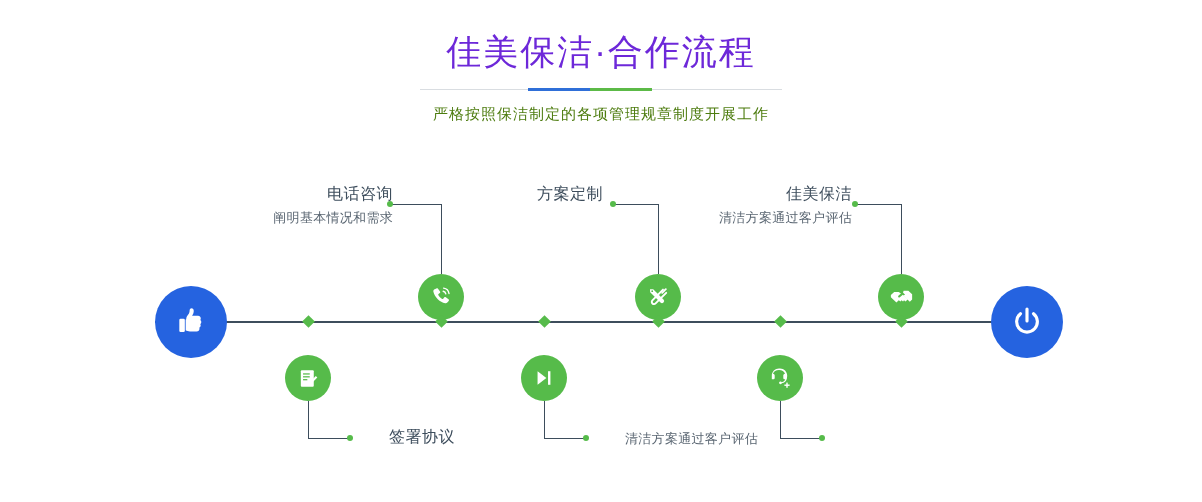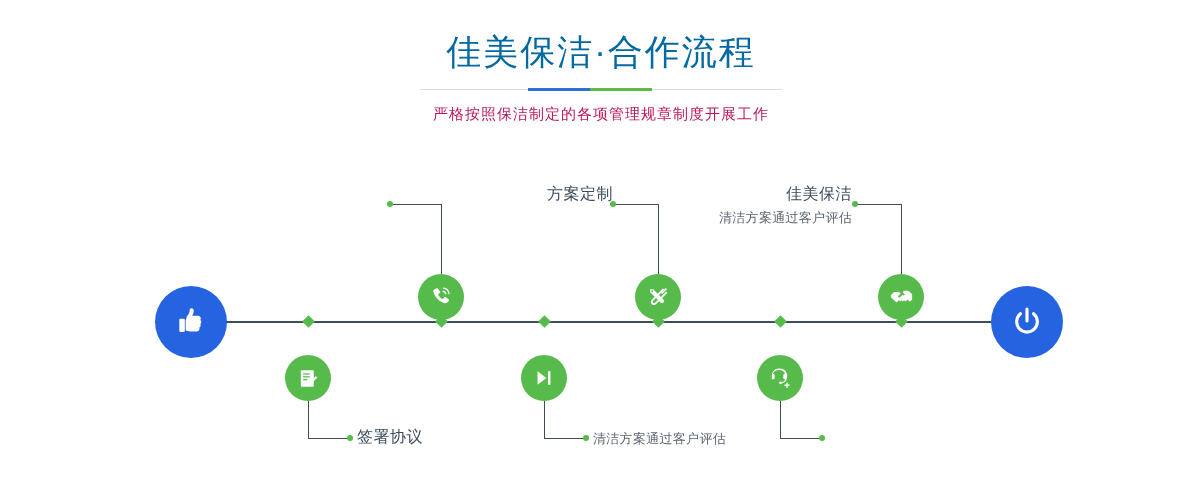--- a/index.html
+++ b/index.html
@@ -22,21 +22,21 @@
   
   .header {
     position: absolute;
     top: 28px;
     left: 0;
     width: 1202px;
     text-align: center;
   }
   .title {
     font-size: 35px;
-    color: #0369a1;
+    color: #6d28d9;
     letter-spacing: 2px;
     font-weight: normal;
     line-height: 48px;
     margin: 0;
   }
   .rule-wrap {
     position: relative;
     width: 362px;
     height: 3px;
     margin: 12px auto 0 auto;
@@ -61,21 +61,21 @@
     position: absolute;
     left: 170px;
     top: 0;
     width: 62px;
     height: 3px;
     background: #5cba47;
   }
   .subtitle {
     margin: 14px 0 0 0;
     font-size: 15px;
-    color: #be185d;
+    color: #4d7c0f;
     letter-spacing: 1px;
   }
 
   
   .timeline {
     position: absolute;
     left: 0;
     top: 150px;
     width: 1202px;
     height: 352px;
@@ -150,21 +150,21 @@
     letter-spacing: 0.5px;
   }
   .label .lbl-desc {
     font-size: 13px;
     color: #5a6672;
     line-height: 20px;
     margin-top: 3px;
     letter-spacing: 0.3px;
   }
   .label.above { text-align: left; }
-  .label.below { text-align: left; }
+  .label.below { text-align: left; margin-left: 32px; }
 </style>
 </head>
 <body>
 
 <div class="page">
 
   <div class="header">
     <h1 class="title">佳美保洁·合作流程</h1>
     <div class="rule-wrap">
       <div class="rule-base"></div>
@@ -202,20 +202,24 @@
           <path d="M7.4 3.6c.5-.4 1.2-.3 1.6.2l2 2.7c.4.5.3 1.2-.2 1.6l-1.3 1c-.3.2-.4.6-.2.9.9 1.7 2.3 3.1 4 4 .3.2.7.1.9-.2l1-1.3c.4-.5 1.1-.6 1.6-.2l2.7 2c.5.4.6 1.1.2 1.6l-1.4 1.7c-.5.6-1.3.9-2.1.7-2.7-.6-5.3-2-7.4-4.1S5 9.4 4.4 6.7c-.2-.8.1-1.6.7-2.1l2.3-1z"></path>
           <path d="M14.6 3.1c2.8.4 5 2.6 5.4 5.4" stroke="#ffffff" stroke-width="1.4" fill="none" stroke-linecap="round"></path>
           <path d="M14.2 6.3c1.3.3 2.3 1.3 2.6 2.6" stroke="#ffffff" stroke-width="1.4" fill="none" stroke-linecap="round"></path>
         </svg>
       </span>
     </div>
     <div class="diamond" style="left:437px; top:167px;"></div>
     <div class="connector conn-v" style="left:441px; top:54px; height:70px;"></div>
     <div class="connector conn-h" style="left:390px; top:54px; width:52px;"></div>
     <div class="dot" style="left:387px; top:51px;"></div>
+    <div class="label above" style="left:253px; top:33px; width:140px; text-align:right;">
+      <div class="lbl-title">电话咨询</div>
+      <div class="lbl-desc">阐明基本情况和需求</div>
+    </div>
 
     <div class="node" style="left:285px; top:205px;">
       <span>
         <svg width="23" height="23" viewBox="0 0 24 24" fill="#ffffff">
           <path d="M5 3.5h11.5c.6 0 1 .4 1 1v15c0 .6-.4 1-1 1H5c-.6 0-1-.4-1-1v-15c0-.6.4-1 1-1z"></path>
           <rect x="6.3" y="6.6" width="7" height="1.3" fill="#56bb4a"></rect>
           <rect x="6.3" y="9.6" width="7" height="1.3" fill="#56bb4a"></rect>
           <rect x="6.3" y="12.6" width="4.5" height="1.3" fill="#56bb4a"></rect>
           <path d="M19.6 9.3 21.2 11l-5.6 5.6-2.1.5.5-2.1z"></path>
         </svg>
@@ -236,21 +240,21 @@
           <path d="M19.8 4.2 L16.2 7.8"></path>
           <path d="M20.2 7.8 L9.6 18.4 a2.2 2.2 0 0 1 -3.2 -3.1 L17 4.6"></path>
           <circle cx="6.2" cy="6.2" r="0.9" fill="#56bb4a" stroke="none"></circle>
         </svg>
       </span>
     </div>
     <div class="diamond" style="left:654px; top:167px;"></div>
     <div class="connector conn-v" style="left:658px; top:54px; height:70px;"></div>
     <div class="connector conn-h" style="left:613px; top:54px; width:46px;"></div>
     <div class="dot" style="left:610px; top:51px;"></div>
-    <div class="label above" style="left:463px; top:33px; width:150px; text-align:right;">
+    <div class="label above" style="left:453px; top:33px; width:150px; text-align:right;">
       <div class="lbl-title">方案定制</div>
     </div>
 
     <div class="node" style="left:521px; top:205px;">
       <span>
         <svg width="22" height="22" viewBox="0 0 24 24" fill="#ffffff">
           <path d="M5 4.6 L14.6 12 L5 19.4 Z"></path>
           <rect x="16.4" y="4.6" width="2.6" height="14.8"></rect>
         </svg>
       </span>

